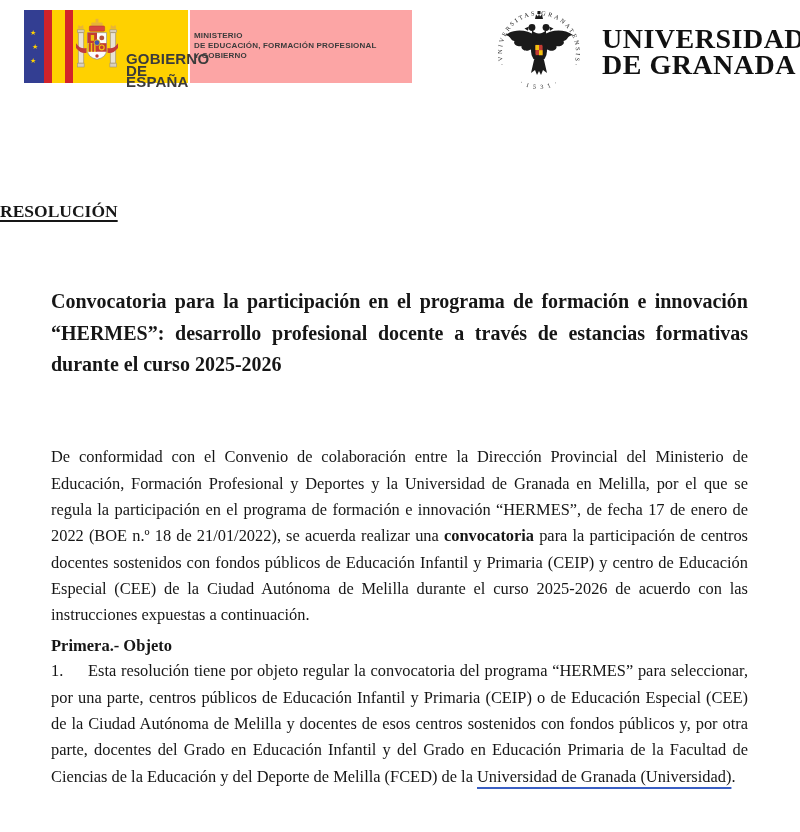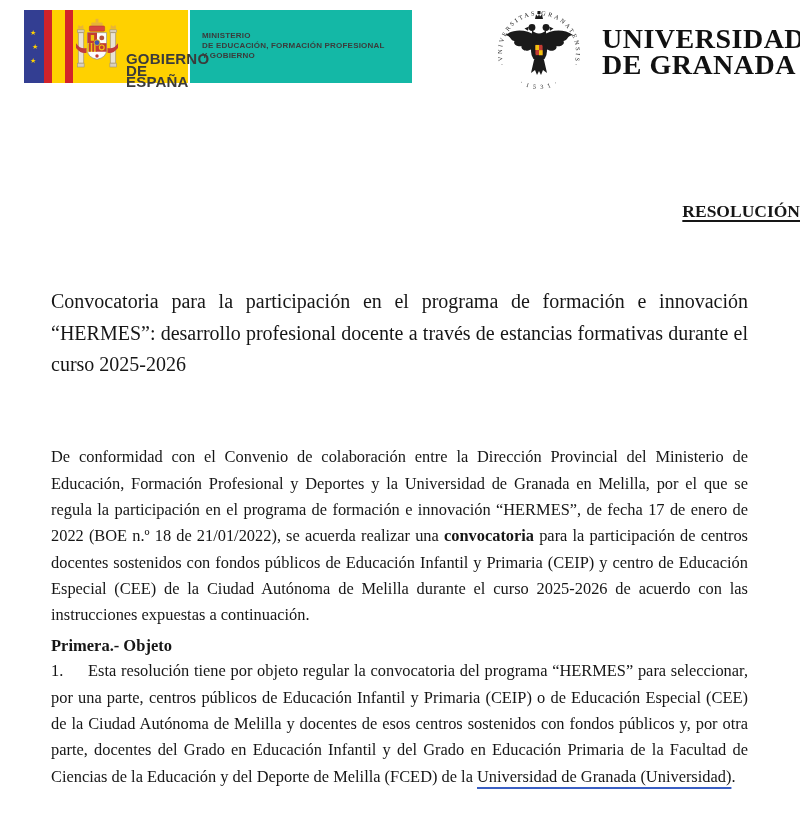--- a/index.html
+++ b/index.html
@@ -12,35 +12,35 @@
   .eu-strip .star{position:absolute;color:#FFD100;font-size:7px;line-height:7px;}
   .star1{left:6px;top:20px;}
   .star2{left:8px;top:34px;}
   .star3{left:6px;top:48px;}
   .flag-strip{width:29px;flex:none;
     background:linear-gradient(90deg,#D2232A 0 28%,#FFD100 28% 72%,#D2232A 72% 100%);}
   .gov-box1{width:115px;flex:none;background:#FFD100;position:relative;margin-right:2px;}
   .arms-svg{position:absolute;left:3px;top:4px;}
   .gov-title{position:absolute;left:53px;top:43px;font-family:"Liberation Sans",sans-serif;
     font-weight:bold;font-size:15px;line-height:11.5px;color:#3b3b3b;letter-spacing:0.2px;}
-  .gov-box2{flex:1;background:#14b8a6;padding:21px 0 0 12px;box-sizing:border-box;
+  .gov-box2{flex:1;background:#fca5a5;padding:21px 0 0 4px;box-sizing:border-box;
     font-family:"Liberation Sans",sans-serif;font-weight:bold;font-size:8px;line-height:10px;
     color:#3b3b3b;letter-spacing:0.2px;}
 
   
   .ugr-logo{position:absolute;left:492px;top:5px;display:flex;align-items:center;}
   .ugr-name{margin-left:16px;font-family:"Liberation Serif",serif;font-weight:bold;
     font-size:28px;line-height:26px;color:#111;letter-spacing:0.5px;white-space:nowrap;}
 
   
-  .doc-title{position:absolute;left:0;right:0;top:201px;text-align:right;
+  .doc-title{position:absolute;left:0;right:0;top:201px;text-align:left;
     font-weight:bold;font-size:17.5px;}
   .doc-title span{text-decoration:underline;text-decoration-thickness:2px;text-underline-offset:3px;}
   .doc-heading{position:absolute;left:51px;width:697px;top:286px;
-    font-weight:normal;font-size:20px;line-height:31.5px;text-align:justify;}
+    font-weight:bold;font-size:20px;line-height:31.5px;text-align:justify;}
   .para-intro{position:absolute;left:51px;width:697px;top:428px;
     font-size:16.4px;line-height:26.3px;text-align:justify;}
   .section-heading{position:absolute;left:51px;width:697px;top:636px;
     font-weight:bold;font-size:16.5px;}
   .para-item{position:absolute;left:51px;width:697px;top:642px;
     font-size:16.4px;line-height:26.3px;text-align:justify;}
   .item-num{display:inline-block;width:37px;}
   .doc-link{color:inherit;text-decoration:underline;text-decoration-color:#3A5FC4;
     text-decoration-thickness:1.5px;text-underline-offset:5px;cursor:pointer;}
   .bold{font-weight:bold;}

